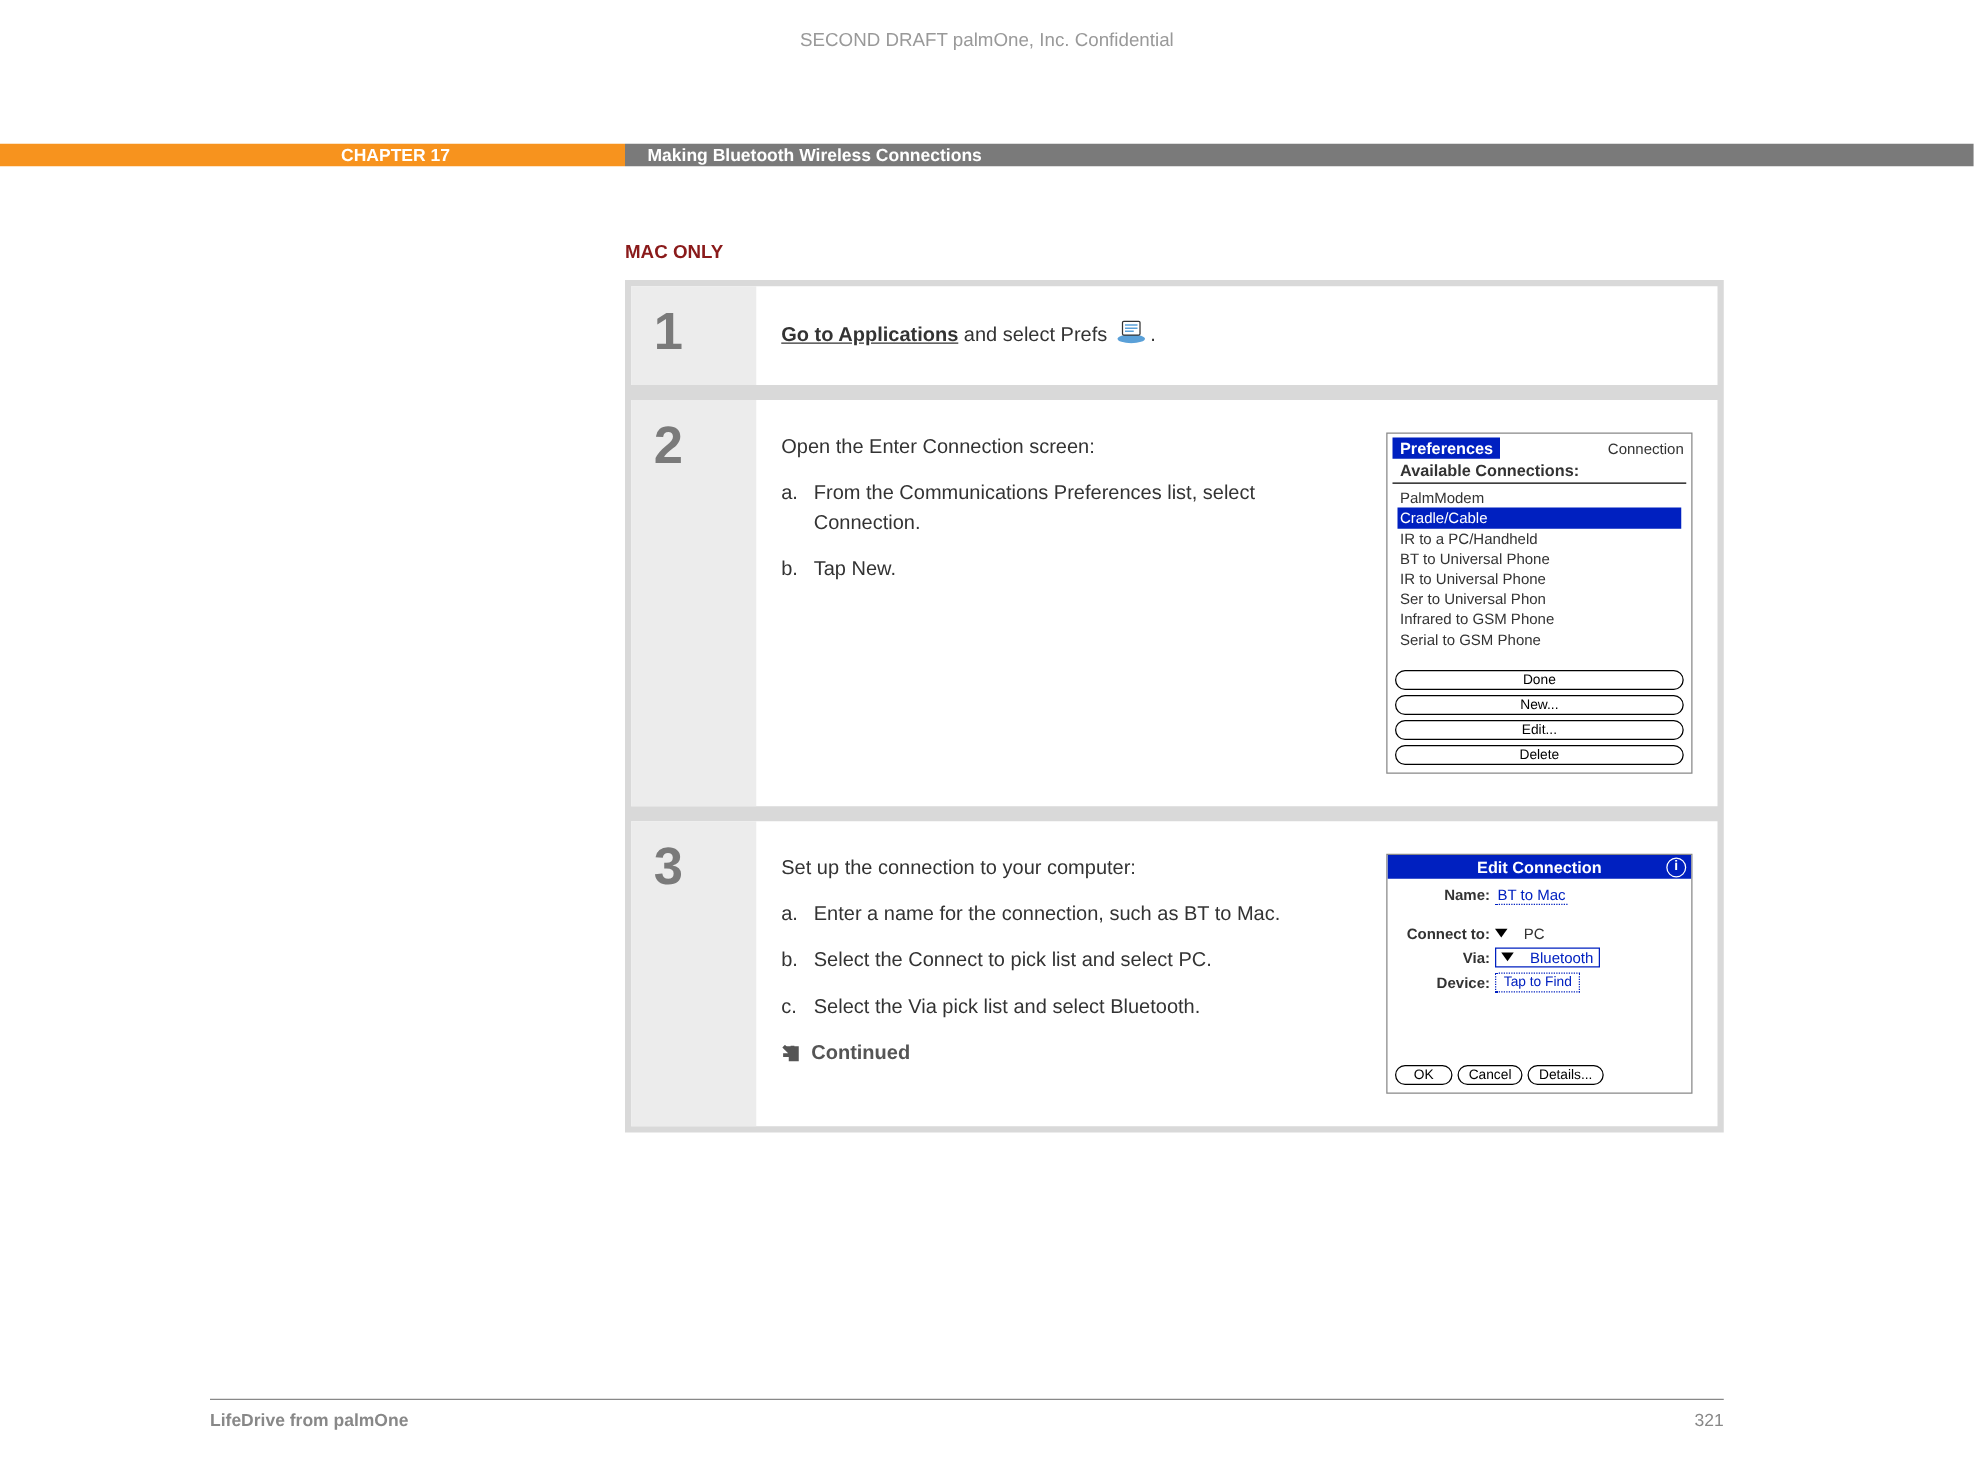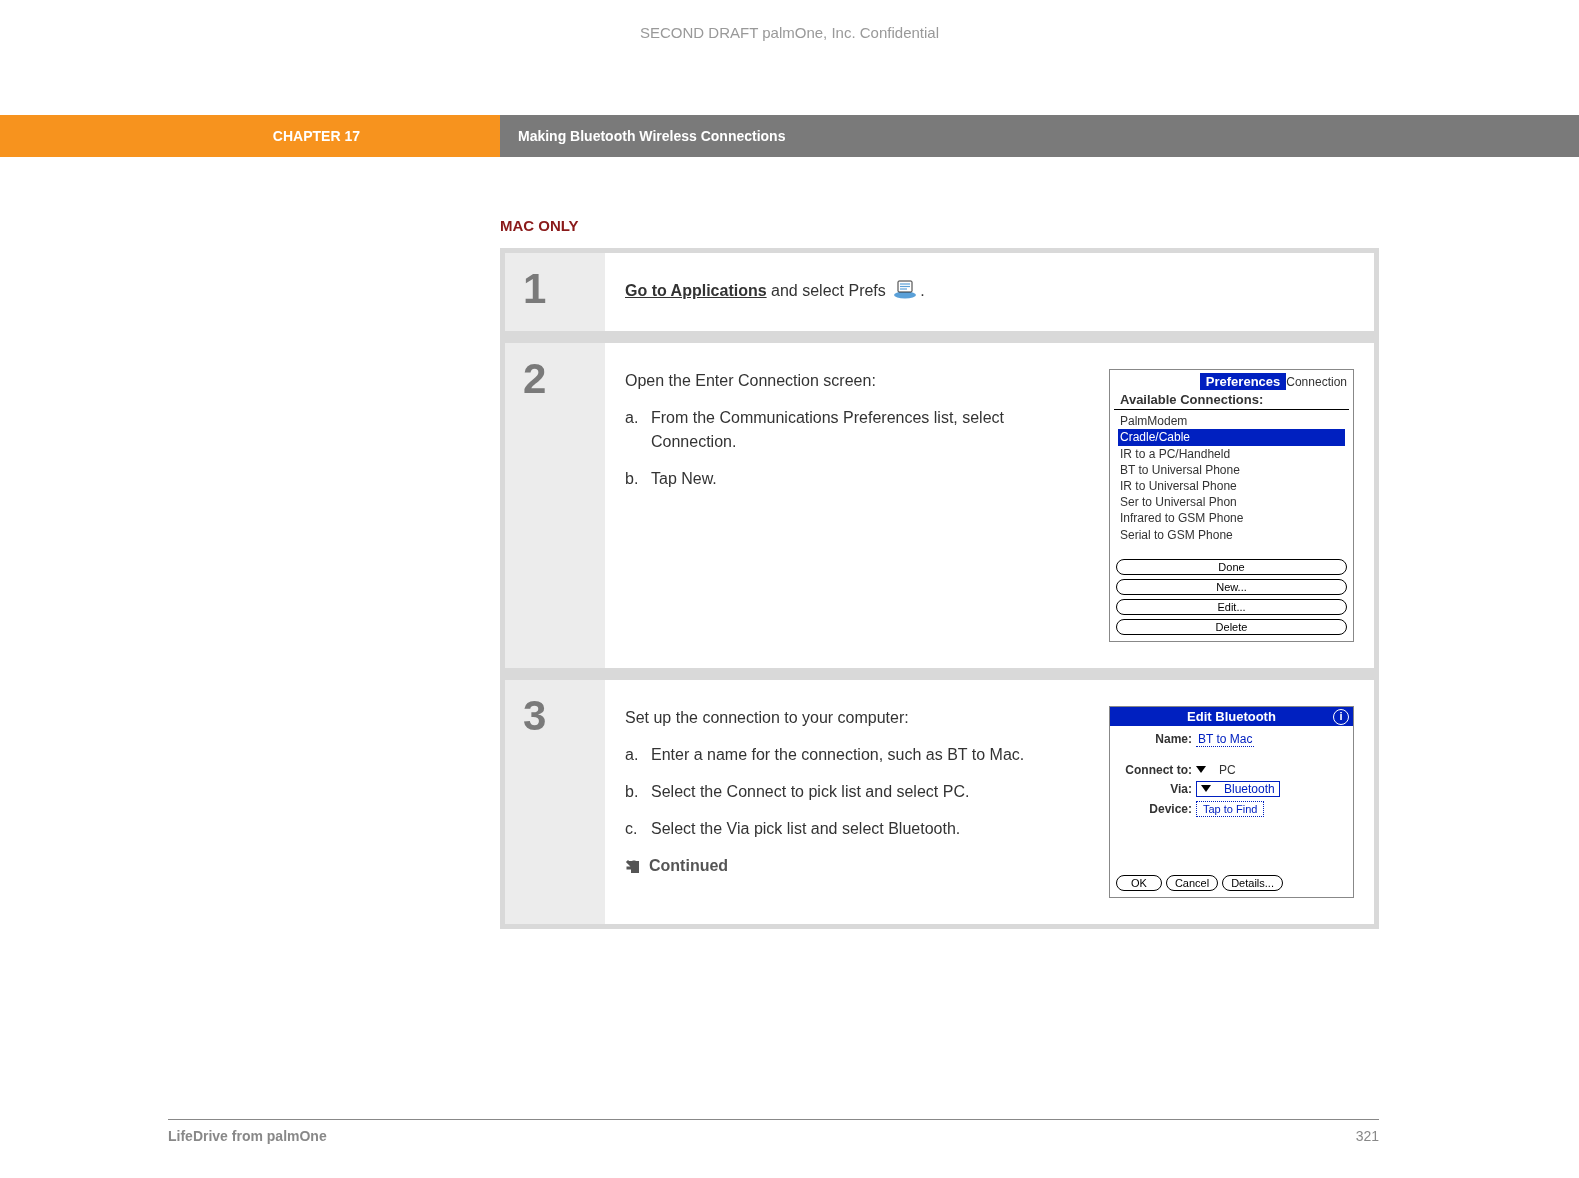--- a/index.html
+++ b/index.html
@@ -13,21 +13,21 @@
   }
   .page-header {
     text-align: center;
     font-size: 15px;
     color: #999;
     padding-top: 24px;
   }
   .chapter-bar {
     display: flex;
     margin-top: 74px;
-    height: 42px;
+    height: 18px;
     font-size: 14px;
     font-weight: bold;
     color: #fff;
   }
   .chapter-left {
     width: 500px;
     background: #f7931e;
     display: flex;
     align-items: center;
     justify-content: flex-end;
@@ -113,21 +113,21 @@
     width: 245px;
     border: 1px solid #888;
     background: #fff;
     font-family: Verdana, Arial, sans-serif;
     font-size: 12px;
     overflow: hidden;
     flex-shrink: 0;
   }
   .palm-tbar {
     display: flex;
-    justify-content: flex-end;
+    justify-content: space-between;
     align-items: center;
     padding: 3px 6px 2px 4px;
   }
   .palm-tbar .ttl {
     background: #0020c0;
     color: #fff;
     font-weight: bold;
     padding: 1px 6px;
     font-size: 13px;
   }
@@ -348,21 +348,21 @@
             <span class="arrow-down"><svg width="16" height="16" viewBox="0 0 16 16">
                   <path d="M2 2 L14 2 L14 10 L10 10 L10 6 L2 14 Z" fill="#555" transform="rotate(90 8 8)"></path>
                   <path d="M3 3 L9 9 M9 3 L9 9 L3 9" stroke="#555" stroke-width="3" fill="none" stroke-linecap="square"></path>
                 </svg></span>
             <span>Continued</span>
           </div>
         </div>
 
         <div class="palm-box">
           <div class="palm-tbar2">
-            <span>Edit Bluetooth</span>
+            <span>Edit Connection</span>
             <span class="info-icn">i</span>
           </div>
           <div class="form-area">
             <div class="frow">
               <span class="lbl">Name:</span>
               <span class="dotted">BT to Mac</span>
             </div>
             <div style="height:12px"></div>
             <div class="frow">
               <span class="lbl">Connect to:</span>

